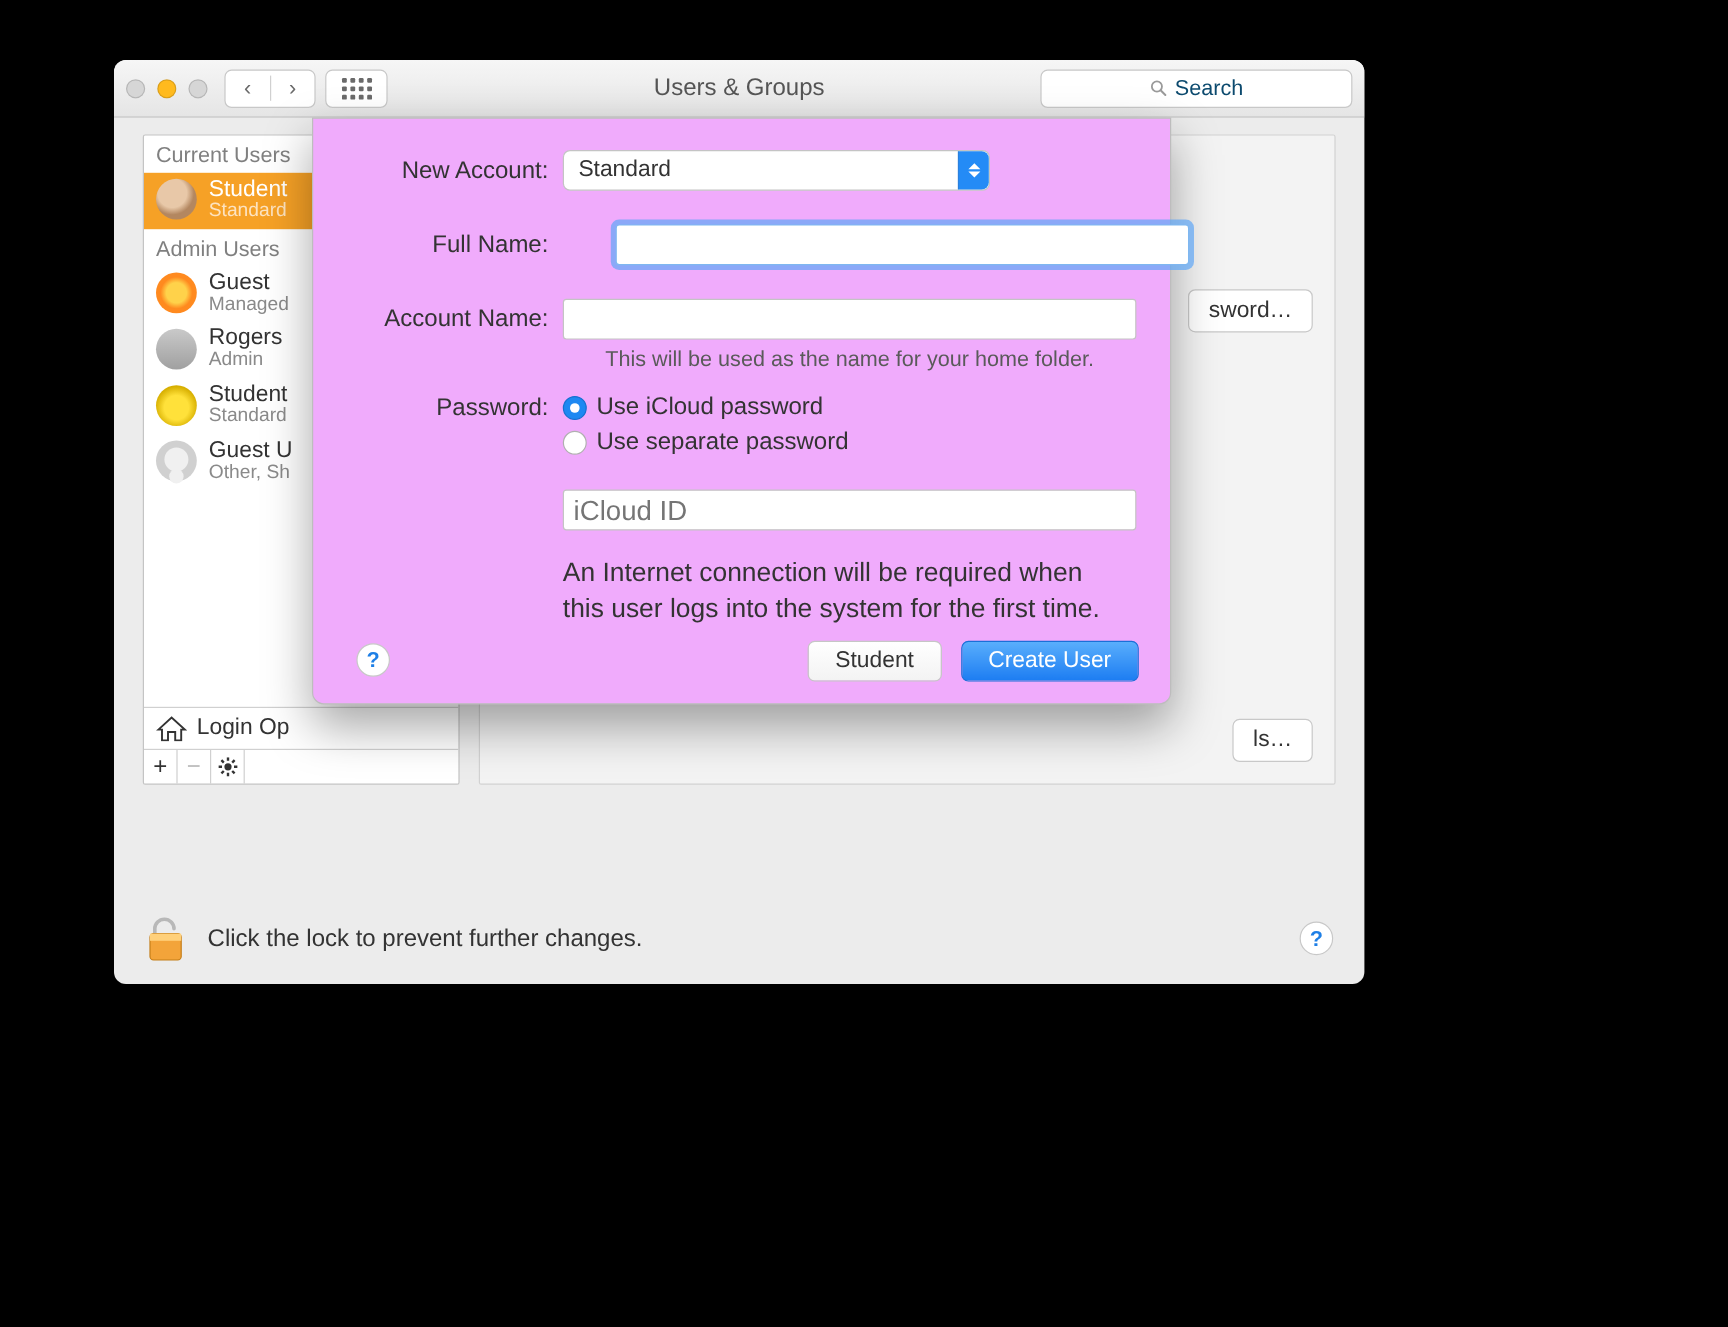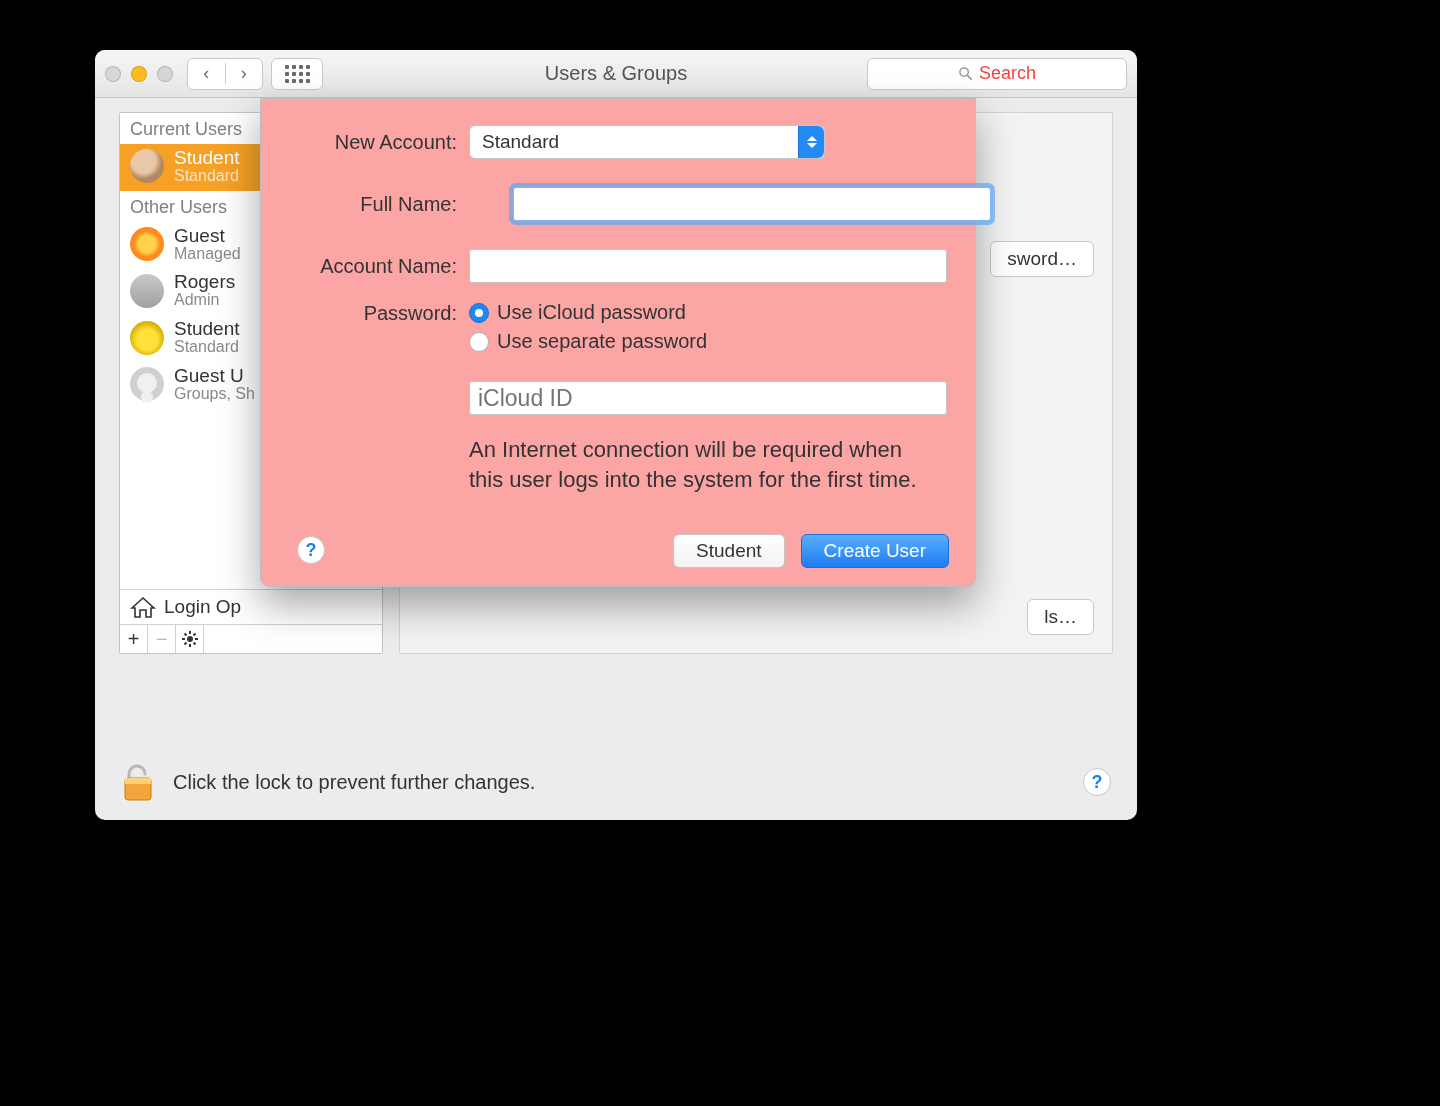--- a/index.html
+++ b/index.html
@@ -55,21 +55,21 @@
     gap:3px;
   }
   .grid-dots span{width:4px;height:4px;background:#6a6a6a;border-radius:1px;}
   .title {
     position:absolute; left:0; right:0; text-align:center;
     font-size:20px; color:#555; pointer-events:none;
   }
   .search-wrap{
     margin-left:auto; width:260px; height:32px;
     background:#fff; border:1px solid #c8c8c8; border-radius:6px;
-    display:flex; align-items:center; justify-content:center; color:#ef4444; gap:6px;
+    display:flex; align-items:center; justify-content:center; color:#0c4a6e; gap:6px;
     font-size:18px;
   }
   .search-wrap svg{width:15px;height:15px;fill:#9a9a9a;}
 
   
   .content{display:flex; padding:14px 24px 0 24px; gap:16px; height:calc(100% - 48px - 76px);}
   .sidebar{
     flex:0 0 264px;
     background:#fff; border:1px solid #c4c4c4; border-radius:2px;
     display:flex; flex-direction:column;
@@ -127,21 +127,21 @@
     margin-left:auto; font-size:18px;
   }
 
   
   .sheet{
     position:absolute;
     left: 260px;
     top: 98px;
     width: 716px;
     height: 489px;
-    background:#fca5a5;
+    background:#f0abfc;
     border-radius:0 0 10px 10px;
     border:1px solid #bdbdbd;
     box-shadow:0 18px 40px rgba(0,0,0,0.35);
     padding:26px 28px 16px 0;
   }
   .row{display:flex; align-items:center; margin-bottom:18px;}
   .row .lbl{
     flex:0 0 208px; text-align:right; padding-right:12px;
     font-size:20px; color:#333;
   }
@@ -243,21 +243,21 @@
 
     <div class="sidebar">
       <div class="sb-header">Current Users</div>
       <div class="sb-item selected">
         <div class="avatar av-user"></div>
         <div class="txt">
           <div class="name">Student</div>
           <div class="sub">Standard</div>
         </div>
       </div>
-      <div class="sb-header">Other Users</div>
+      <div class="sb-header">Admin Users</div>
 
       <div class="sb-item">
         <div class="avatar av-flower"></div>
         <div class="txt">
           <div class="name">Guest</div>
           <div class="sub">Managed</div>
         </div>
       </div>
       <div class="sb-item">
         <div class="avatar av-photo"></div>
@@ -270,21 +270,21 @@
         <div class="avatar av-sun"></div>
         <div class="txt">
           <div class="name">Student</div>
           <div class="sub">Standard</div>
         </div>
       </div>
       <div class="sb-item">
         <div class="avatar av-guest"></div>
         <div class="txt">
           <div class="name">Guest U</div>
-          <div class="sub">Groups, Sh</div>
+          <div class="sub">Other, Sh</div>
         </div>
       </div>
 
       <div style="flex:1"></div>
       <div class="login-options">
         <svg class="house" viewBox="0 0 26 22">
           <path d="M2 12 L13 2 L24 12 L21 12 L21 21 L16 21 L16 14 L10 14 L10 21 L5 21 L5 12 Z" fill="none" stroke="#333" stroke-width="1.6"></path>
         </svg>
         <span>Login Op</span>
       </div>
@@ -351,20 +351,21 @@
       <input class="textfield focused" value="" style="">
     </div>
   </div>
 
   <div class="row" style="margin-top:28px; margin-bottom:2px;">
     <div class="lbl">Account Name:</div>
     <div class="field">
       <input class="textfield" value="" style="">
     </div>
   </div>
+  <div class="hint">This will be used as the name for your home folder.</div>
 
   <div class="row" style="align-items:flex-start; margin-top:18px; margin-bottom:4px;">
     <div class="lbl" style="padding-top:1px;">Password:</div>
     <div class="field">
       <div class="radio-row">
         <span class="radio checked"></span>
         <span>Use iCloud password</span>
       </div>
       <div class="radio-row">
         <span class="radio"></span>

